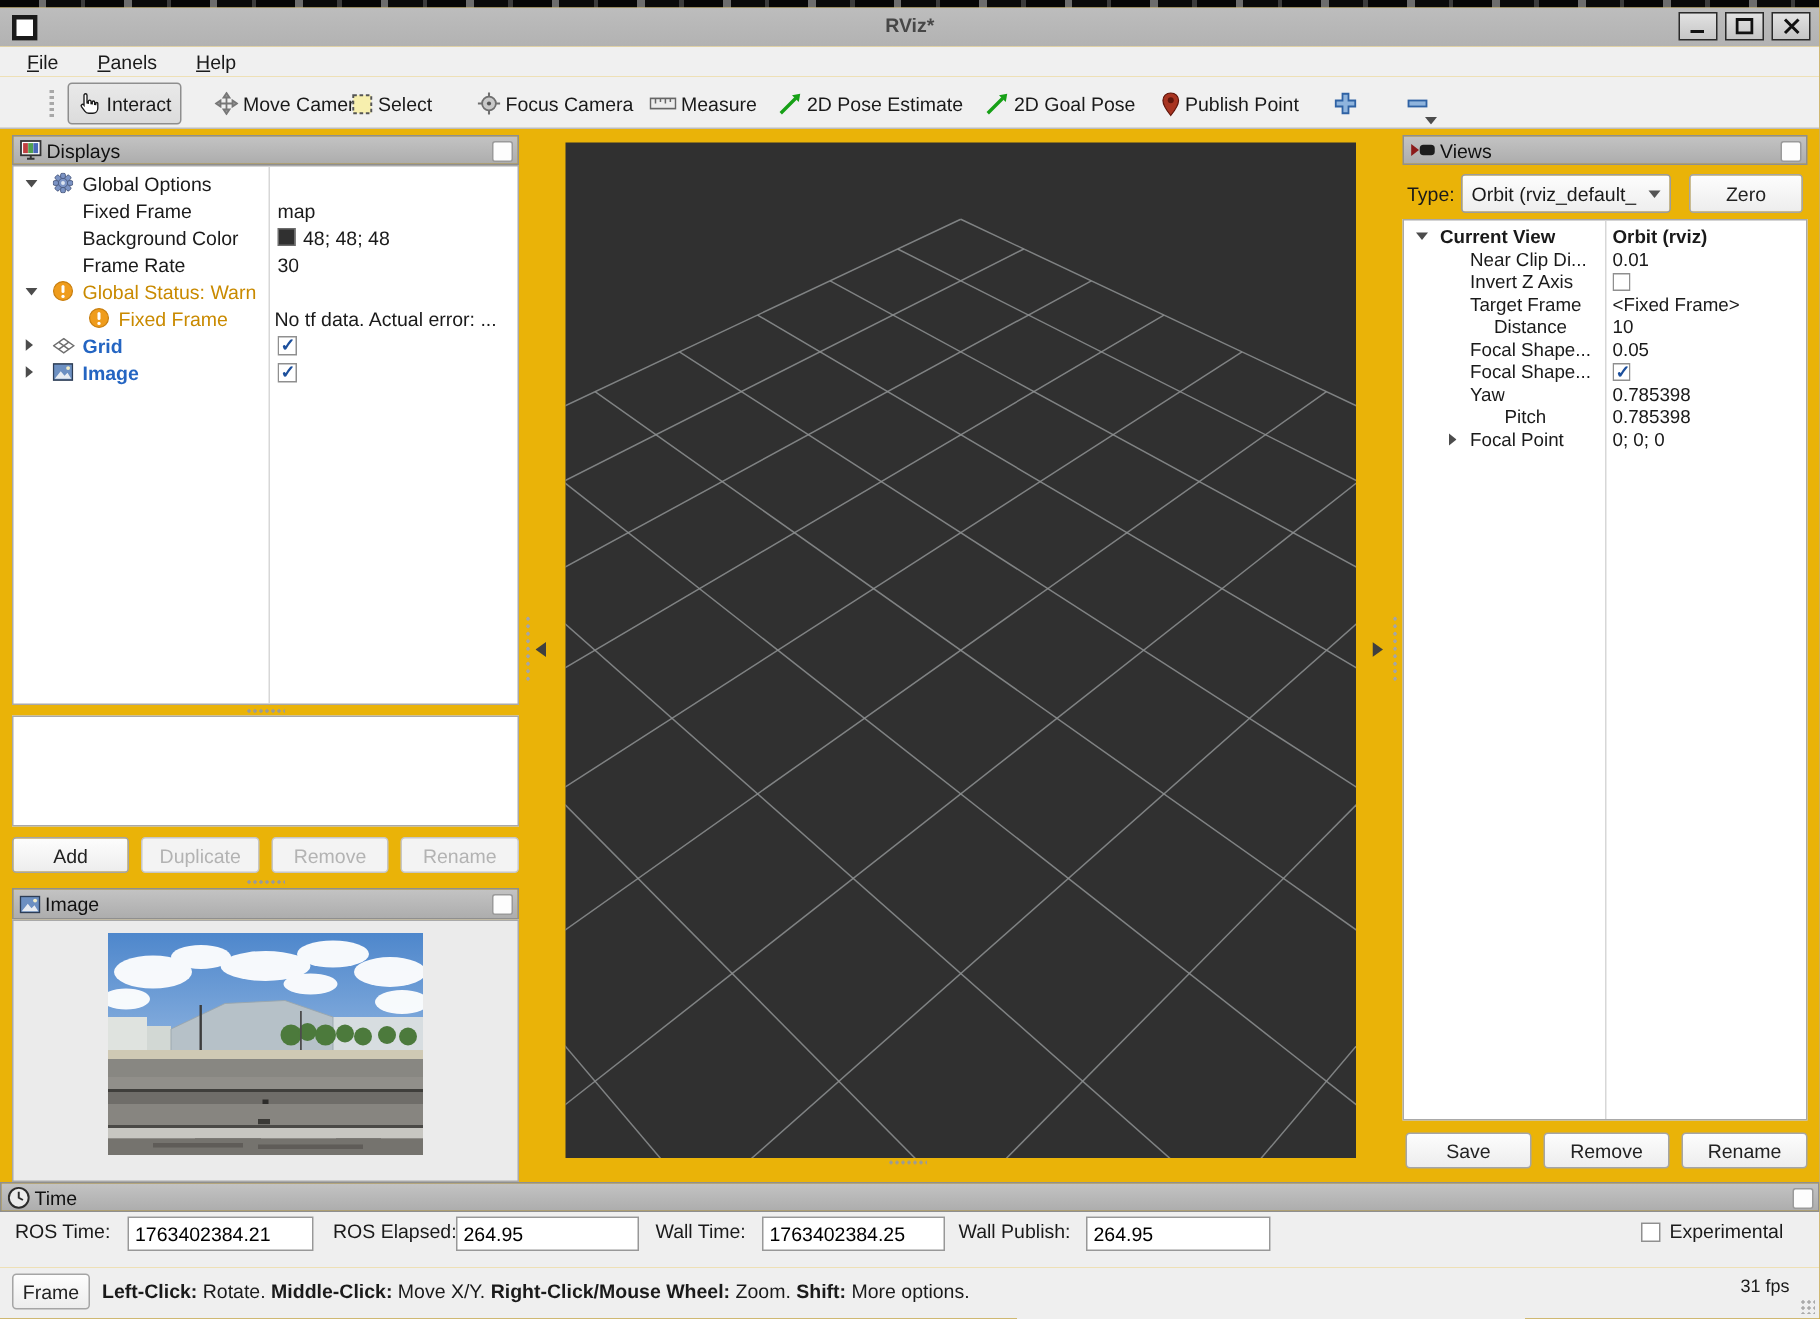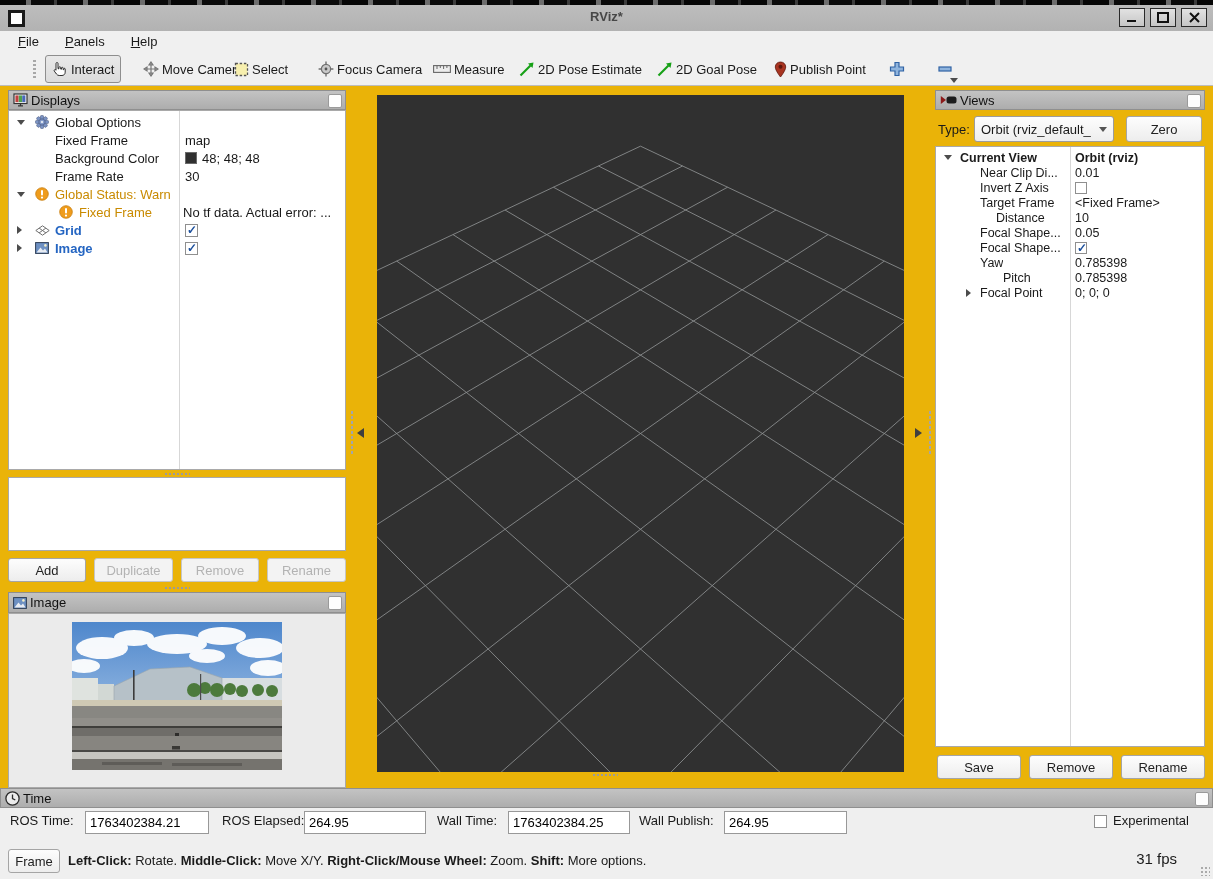--- a/index.html
+++ b/index.html
@@ -74,21 +74,21 @@
   .vrow .cell { position:absolute; top:0; height:15px; display:flex; align-items:center; white-space:nowrap; overflow:hidden; }
   .vrow .cbox { width:12px; height:12px; }
 
   .time-head { position:absolute; left:0; top:788px; width:1213px; }
   .time-content { position:absolute; left:0; top:808px; width:1213px; height:37px; background:#efefef; }
   .time-bottom { position:absolute; left:0; top:845px; width:1213px; height:34px; background:#efefef; }
   .tfield { position:absolute; top:5px; display:flex; align-items:center; }
   .tinput { position:absolute; top:3px; height:23px; border:1px solid #989898; background:#fff;
             font-family:"Liberation Sans", sans-serif; font-size:13px; padding-left:4px; }
   .helpline { position:absolute; left:68px; top:8px; font-size:13px; white-space:nowrap; }
-  .fps { position:absolute; right:36px; top:5px; font-size:15px; }
+  .fps { position:absolute; right:20px; top:5px; font-size:12px; }
   .grip { position:absolute; right:3px; bottom:3px; width:10px; height:10px;
       background-image:radial-gradient(#aaa 1px, transparent 1.2px); background-size:4px 4px; }
 </style>
 </head>
 <body>
 
 <div class="app">
 
   <div class="top-strip"></div>
 

